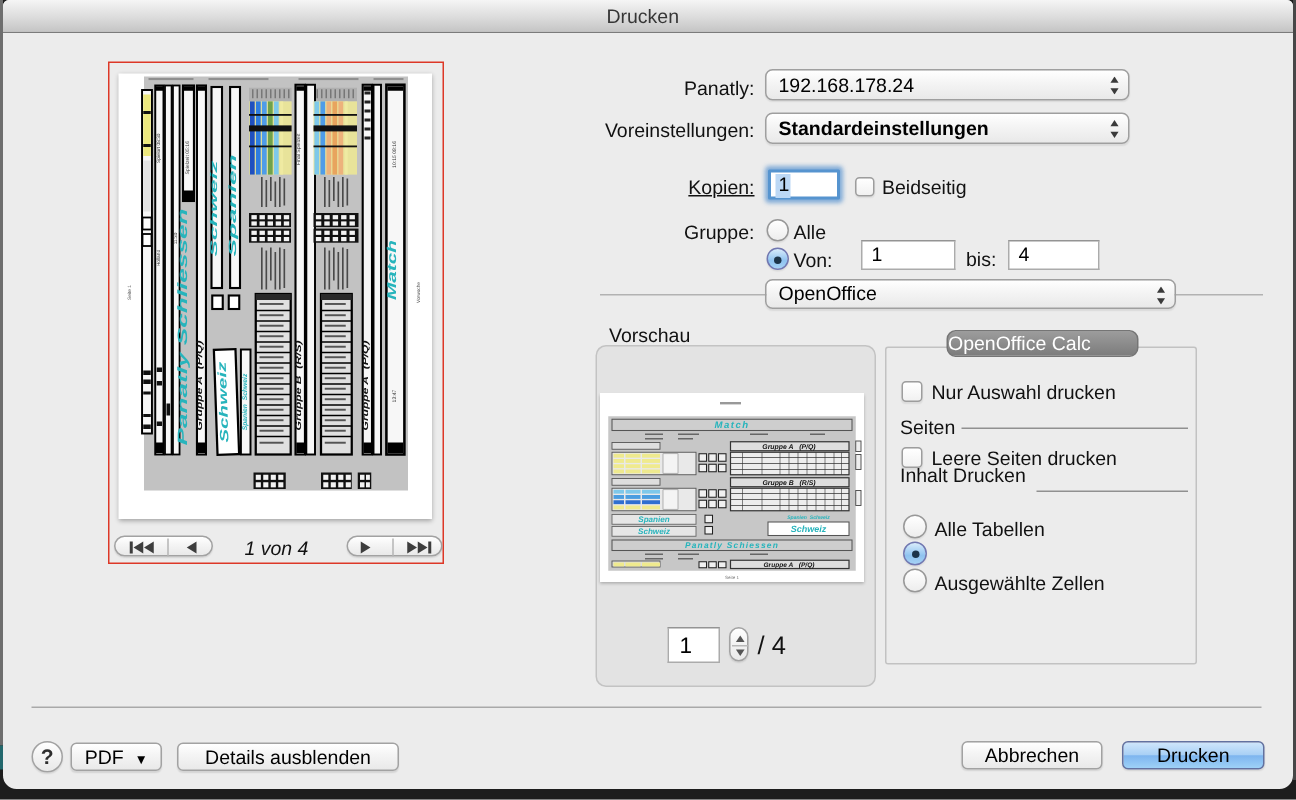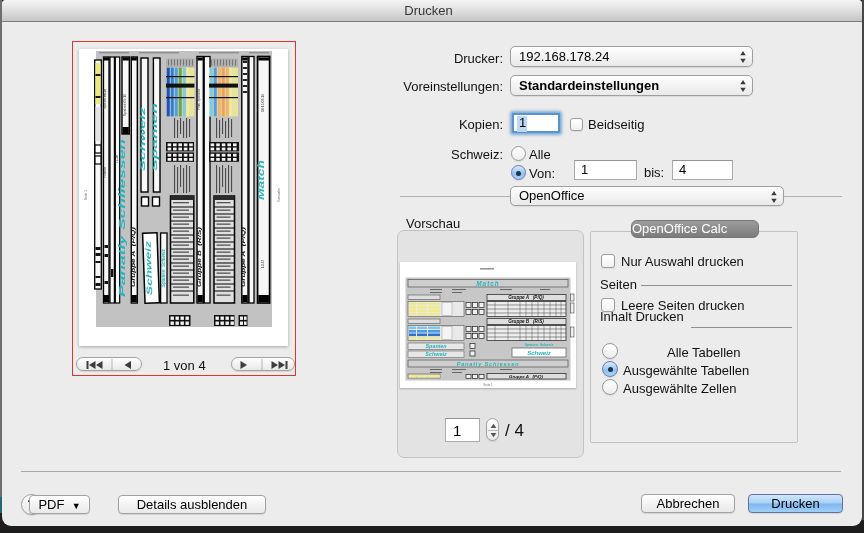--- a/index.html
+++ b/index.html
@@ -400,46 +400,46 @@
   </div>
   <div class="btn" style="left:229px; top:357px; width:64px; height:14px; border-radius:7px;">
     <svg width="64" height="14" viewBox="0 0 64 14" style="position:absolute;left:0;top:0;">
       <line x1="30" y1="1" x2="30" y2="13" stroke="#b5b5b5" stroke-width="1"></line>
       <path d="M8.5 3 L8.5 11 L15 7 Z" fill="#3d3d3d"></path>
       <path d="M39.5 3 L39.5 11 L46 7 Z" fill="#3d3d3d"></path>
       <path d="M46.5 3 L46.5 11 L53 7 Z" fill="#3d3d3d"></path>
       <rect x="53.5" y="3" width="2" height="8" fill="#3d3d3d"></rect>
     </svg>
   </div>
-  <div class="lbl" style="left:161px; top:358px;">1 von 4</div>
-
-  <div class="lbl rlbl" style="right:359px; top:51px;">Drucker:</div>
+  <div class="lbl" style="left:161px; top:358px;font-style:italic;">1 von 4</div>
+
+  <div class="lbl rlbl" style="right:359px; top:51px;">Panatly:</div>
   <div class="pop" style="left:508px; top:46px; width:243px;">192.168.178.24
     <svg class="arr" viewBox="0 0 6 12">
         <path d="M3 0 L5.7 4.2 L0.3 4.2 Z" fill="#3a3a3a"></path>
         <path d="M3 12 L5.7 7.8 L0.3 7.8 Z" fill="#3a3a3a"></path>
       </svg>
   </div>
   <div class="lbl rlbl" style="right:359px; top:79px;">Voreinstellungen:</div>
   <div class="pop" style="left:508px; top:75px; width:243px;font-weight:bold;">Standardeinstellungen
     <svg class="arr" viewBox="0 0 6 12">
         <path d="M3 0 L5.7 4.2 L0.3 4.2 Z" fill="#3a3a3a"></path>
         <path d="M3 12 L5.7 7.8 L0.3 7.8 Z" fill="#3a3a3a"></path>
       </svg>
   </div>
 
-  <div class="lbl rlbl" style="right:359px; top:117px;">Kopien:</div>
+  <div class="lbl rlbl" style="right:359px; top:117px;text-decoration:underline;">Kopien:</div>
   <div class="ti" style="left:510px; top:113px; width:48px; height:20px; border:2px solid #5694cf; box-shadow:0 0 3px 2px rgba(93,150,208,0.75); border-radius:1px;">
     <span style="position:absolute; left:3px; top:1px; width:10px; height:16px; background:#bcd8f5;"></span>
     <span style="position:absolute; left:5px; top:0px; line-height:16px;">1</span>
   </div>
   <div class="cb" style="left:568px; top:118px; width:13px; height:13px;"></div>
   <div class="lbl" style="left:586px; top:117px;">Beidseitig</div>
 
-  <div class="lbl rlbl" style="right:359px; top:147px;">Schweiz:</div>
+  <div class="lbl rlbl" style="right:359px; top:147px;">Gruppe:</div>
   <div class="radio" style="left:508.5px; top:145.5px;"></div>
   <div class="lbl" style="left:527px; top:147px;">Alle</div>
   <div class="radio sel" style="left:508.5px; top:165px;"></div>
   <div class="lbl" style="left:527px; top:166px;">Von:</div>
   <div class="ti" style="left:572px; top:160px; width:63px; height:20px; padding-left:6px; line-height:18px;">1</div>
   <div class="lbl" style="left:642px; top:165px;">bis:</div>
   <div class="ti" style="left:670px; top:160px; width:61px; height:20px; padding-left:6px; line-height:18px;">4</div>
 
   <div class="line" style="left:398px; top:196px; width:442px; background:#b2b2b2;"></div>
   <div class="pop" style="left:508px; top:186px; width:274px; height:20px; line-height:18px;">OpenOffice
@@ -620,29 +620,28 @@
               color:#fff; font-size:13px; line-height:16px;">OpenOffice Calc</div>
   <div class="cb" style="left:599px; top:254px;"></div>
   <div class="lbl" style="left:619px; top:254px;">Nur Auswahl drucken</div>
   <div class="lbl" style="left:598px; top:277px;text-align:right;">Seiten</div>
   <div class="line" style="left:639px; top:285px; width:151px; background:#909090;"></div>
   <div class="cb" style="left:599px; top:298px;"></div>
   <div class="lbl" style="left:619px; top:298px;">Leere Seiten drucken</div>
   <div class="lbl" style="left:598px; top:309px;text-align:right;">Inhalt Drucken</div>
   <div class="line" style="left:689px; top:327px; width:101px; background:#909090;"></div>
   <div class="radio" style="left:600px; top:343px; width:16px; height:16px;"></div>
-  <div class="lbl" style="left:621px; top:345px;margin-left:44px;">Alle Tabellen</div>
+  <div class="lbl" style="left:621px; top:345px;">Alle Tabellen</div>
   <div class="radio sel" style="left:600px; top:361px; width:16px; height:16px;"></div>
-  <div class="lbl" style="left:621px; top:363px;">Ausgewählte Tabellen</div>
   <div class="radio" style="left:600px; top:379px; width:16px; height:16px;"></div>
   <div class="lbl" style="left:621px; top:381px;">Ausgewählte Zellen</div>
 
   <div class="line" style="left:19px; top:471px; width:820px; background:#a9a9a9;"></div>
   <div class="btn" style="left:19px; top:494px; width:21px; height:21px; border-radius:50%; font-size:14px; font-weight:bold; line-height:19px; color:#2e2e2e;">?</div>
-  <div class="btn" style="left:27px; top:495px; width:61px; height:19px; line-height:17px;text-align:center;">PDF&nbsp;&nbsp;<span style="font-size:9px;">▼</span></div>
+  <div class="btn" style="left:45px; top:495px; width:61px; height:19px; line-height:17px;text-align:center;">PDF&nbsp;&nbsp;<span style="font-size:9px;">▼</span></div>
   <div class="btn" style="left:116px; top:495px; width:148px; height:19px; line-height:17px;">Details ausblenden</div>
   <div class="btn" style="left:639px; top:494px; width:94px; height:19px; line-height:17px;">Abbrechen</div>
   <div class="btn" style="left:746px; top:494px; width:95px; height:19px; line-height:17px;
        background:linear-gradient(#cfe6fb,#a9d0f5 48%,#7eb5ef 52%,#9ed1f7); border:1px solid #63719f;">Drucken</div>
 </div>
 <div style="position:absolute; left:0; top:0; width:2px; height:497px; background:#6e6e6e;"></div>
 <div style="position:absolute; left:862px; top:0; width:2px; height:520px; background:#474747;"></div>
 <div class="teal"></div>
 
 </body></html>

